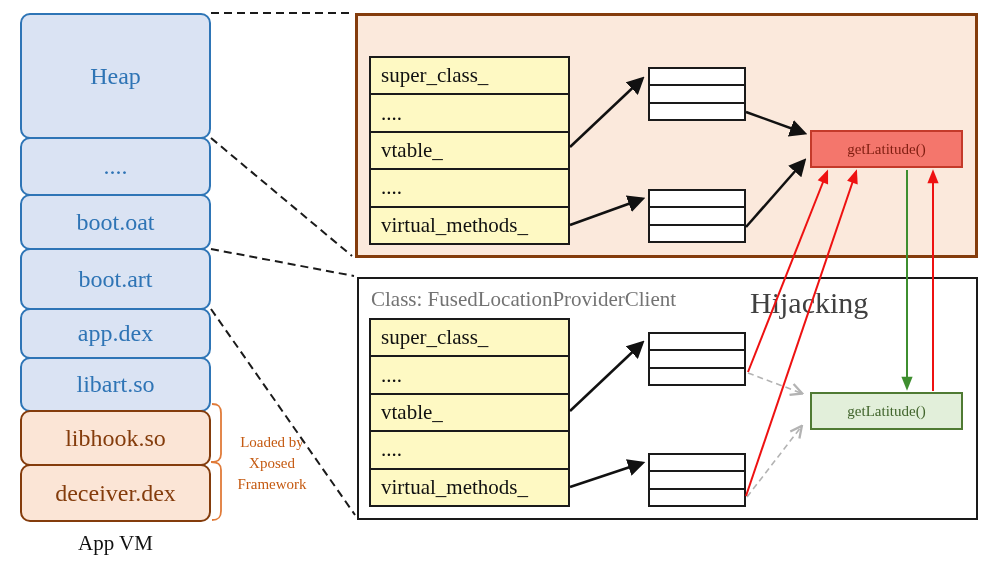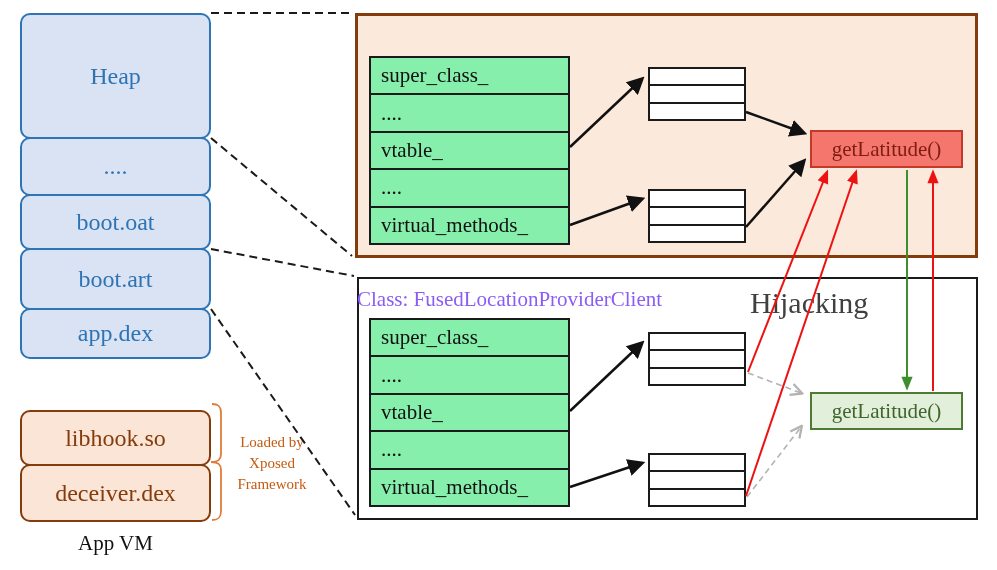--- a/index.html
+++ b/index.html
@@ -13,32 +13,32 @@
        font-size:21px;color:#111;}
   .bracket-label{position:absolute;left:224px;top:432px;width:96px;text-align:center;
        font-size:15px;line-height:21px;color:#c55a11;}
   .panel{position:absolute;box-sizing:border-box;}
   .panel.peach{left:355px;top:13px;width:623px;height:245px;background:#fbe9dc;
        border:3px solid #843c0c;}
   .panel.plain{left:357px;top:277px;width:621px;height:243px;background:#ffffff;
        border:2px solid #1a1a1a;}
   .panel-title{position:absolute;font-size:21px;white-space:nowrap;}
   .panel-title.brown{left:367px;top:24px;color:#8b3c10;}
-  .panel-title.black{left:357px;top:287px;color:#8b5cf6;text-align:right;}
+  .panel-title.black{left:371px;top:287px;color:#737373;text-align:right;}
   .tbl{position:absolute;left:369px;width:201px;height:189px;box-sizing:border-box;
-       background:#86efac;border:2px solid #1a1a1a;display:flex;flex-direction:column;}
+       background:#fef9c3;border:2px solid #1a1a1a;display:flex;flex-direction:column;}
   .tbl .row{flex:1;display:flex;align-items:center;padding-left:10px;font-size:21px;
        color:#111;border-bottom:2px solid #1a1a1a;}
   .tbl .row:last-child{border-bottom:none;}
   .mini{position:absolute;left:648px;width:98px;height:54px;box-sizing:border-box;
        background:#fff;border:2px solid #1a1a1a;display:flex;flex-direction:column;}
   .mini .mrow{flex:1;border-bottom:2px solid #1a1a1a;}
   .mini .mrow:last-child{border-bottom:none;}
   .method{position:absolute;left:810px;width:153px;height:38px;box-sizing:border-box;
-       display:flex;align-items:center;justify-content:center;font-size:21px;}
+       display:flex;align-items:center;justify-content:center;font-size:15px;}
   .method.red{top:130px;background:#f4766c;border:2px solid #c43a2a;color:#7f1d10;}
   .method.green{top:392px;background:#e2efda;border:2px solid #4f7a33;color:#40642b;}
   .hijack{position:absolute;left:750px;top:286px;font-size:30px;color:#404040;}
   svg.overlay{position:absolute;left:0;top:0;width:997px;height:570px;
        pointer-events:none;z-index:10;}
 </style>
 </head>
 <body>
 
 <div class="canvas">
@@ -50,20 +50,23 @@
       <span>....</span>
     </div>
   <div class="seg blue" style="top:194px;height:56px">
       <span>boot.oat</span>
     </div>
   <div class="seg blue" style="top:248px;height:62px">
       <span>boot.art</span>
     </div>
   <div class="seg blue" style="top:308px;height:51px">
       <span>app.dex</span>
+    </div>
+  <div class="seg blue" style="top:357px;height:55px">
+      <span>libart.so</span>
     </div>
   <div class="seg orange" style="top:464px;height:58px">
       <span>deceiver.dex</span>
     </div>
   <div class="seg orange" style="top:410px;height:56px">
       <span>libhook.so</span>
     </div>
 
   <div class="vm-caption">App VM</div>
 

